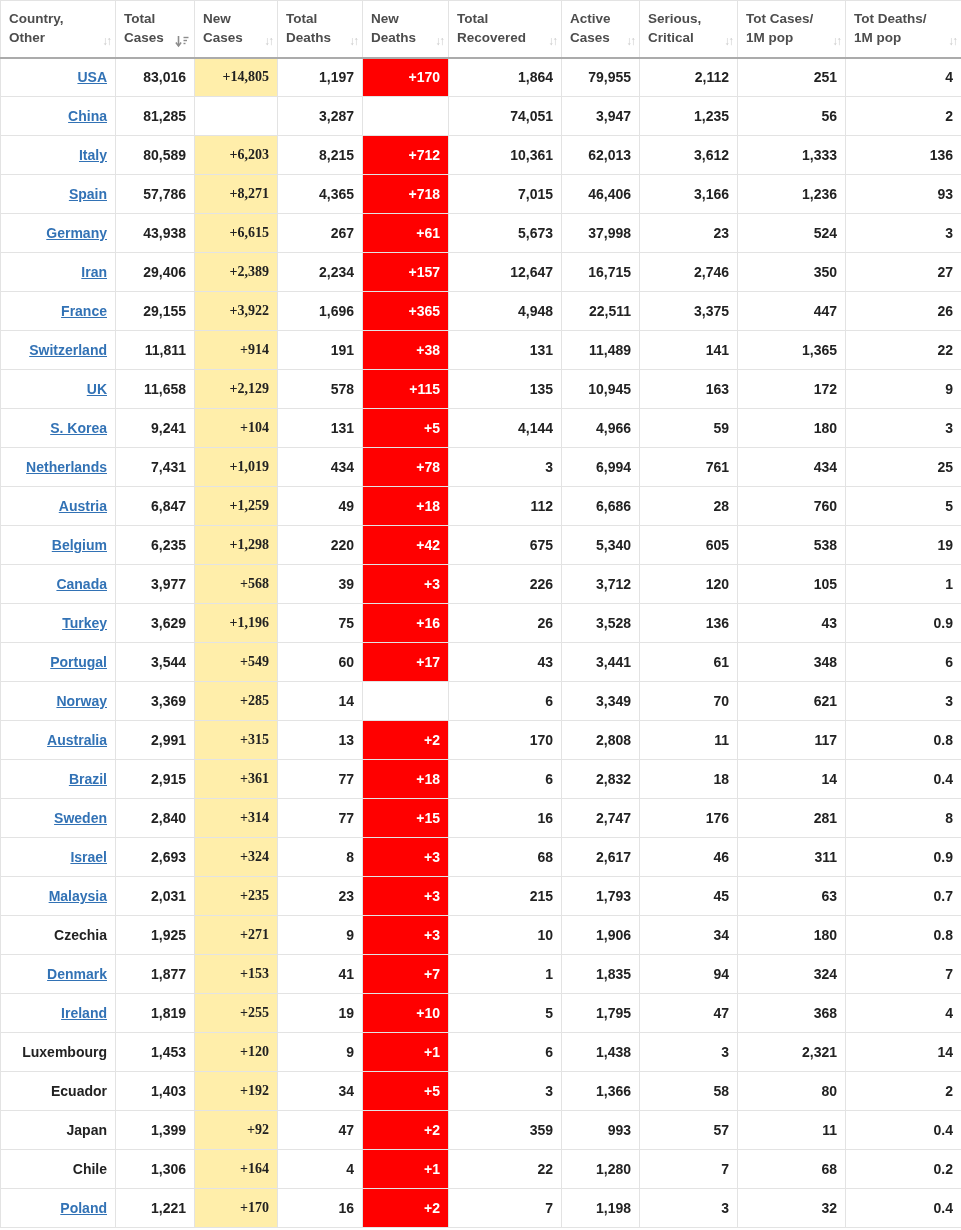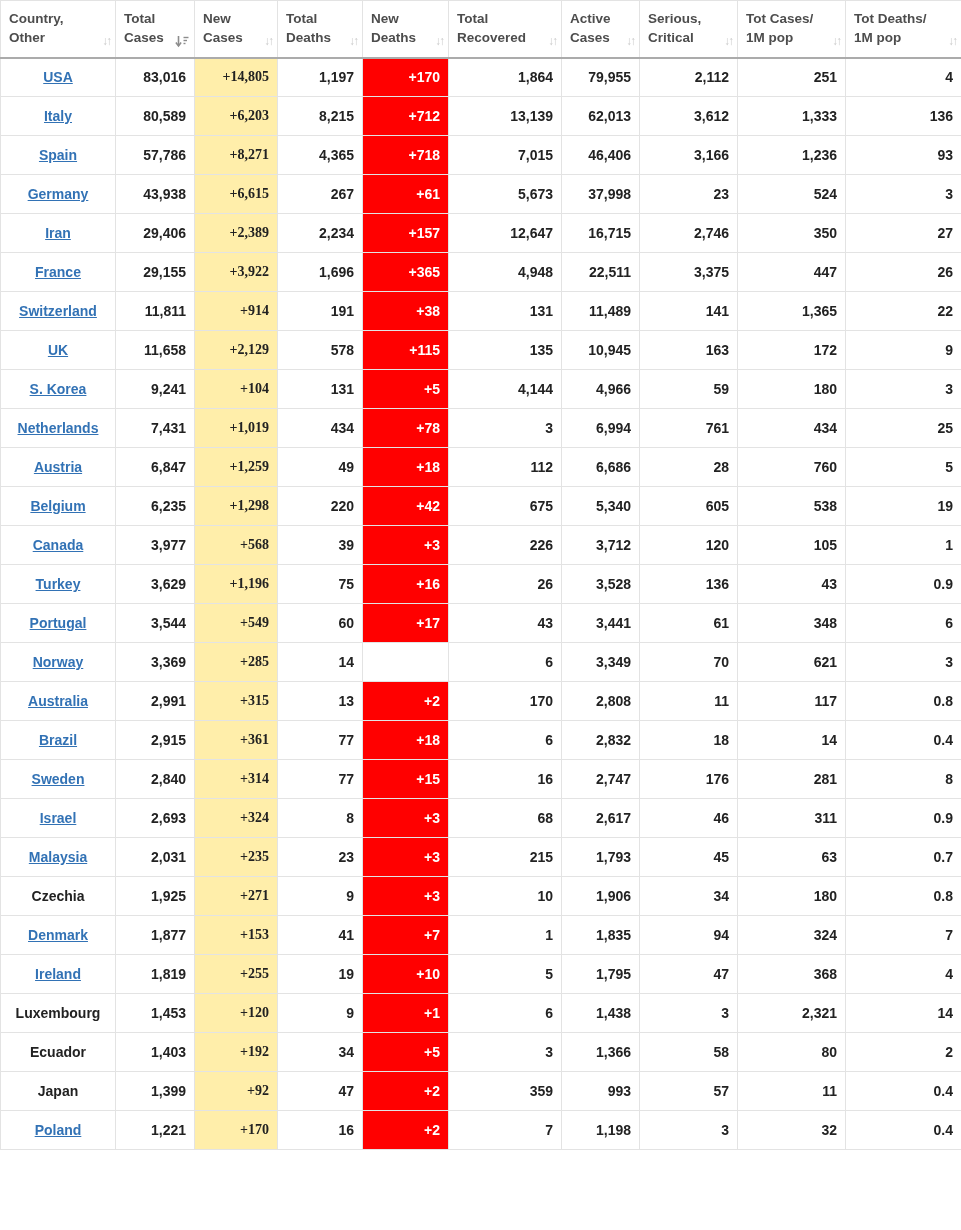--- a/index.html
+++ b/index.html
@@ -69,21 +69,21 @@
     border: 1px solid var(--border);
     padding: 2px 8px;
     font-size: 14px;
     font-weight: bold;
     color: var(--body-text);
     text-align: right;
     vertical-align: middle;
     white-space: nowrap;
     background: #fff;
   }
-  td.country-cell { text-align: center; }
+  td.country-cell { text-align: right; }
   a.country-link {
     color: var(--link);
     text-decoration: underline;
     font-weight: bold;
   }
   .country-plain { color: var(--body-text); font-weight: bold; }
   td.hl-yellow { background: var(--yellow); font-family: Liberation Serif, serif; }
   td.hl-red { background: var(--red); color: var(--red-text); }
 </style>
 </head>
@@ -175,26 +175,38 @@
         <td class="hl-yellow">+14,805</td>
         <td>1,197</td>
         <td class="hl-red">+170</td>
         <td>1,864</td>
         <td>79,955</td>
         <td>2,112</td>
         <td>251</td>
         <td>4</td>
       </tr>
       <tr>
+        <td class="country-cell"><a href="#" class="country-link">China</a></td>
+        <td>81,285</td>
+        <td></td>
+        <td>3,287</td>
+        <td></td>
+        <td>74,051</td>
+        <td>3,947</td>
+        <td>1,235</td>
+        <td>56</td>
+        <td>2</td>
+      </tr>
+      <tr>
         <td class="country-cell"><a href="#" class="country-link">Italy</a></td>
         <td>80,589</td>
         <td class="hl-yellow">+6,203</td>
         <td>8,215</td>
         <td class="hl-red">+712</td>
-        <td>13,139</td>
+        <td>10,361</td>
         <td>62,013</td>
         <td>3,612</td>
         <td>1,333</td>
         <td>136</td>
       </tr>
       <tr>
         <td class="country-cell"><a href="#" class="country-link">Spain</a></td>
         <td>57,786</td>
         <td class="hl-yellow">+8,271</td>
         <td>4,365</td>
@@ -487,20 +499,32 @@
         <td class="hl-yellow">+92</td>
         <td>47</td>
         <td class="hl-red">+2</td>
         <td>359</td>
         <td>993</td>
         <td>57</td>
         <td>11</td>
         <td>0.4</td>
       </tr>
       <tr>
+        <td class="country-cell"><span class="country-plain">Chile</span></td>
+        <td>1,306</td>
+        <td class="hl-yellow">+164</td>
+        <td>4</td>
+        <td class="hl-red">+1</td>
+        <td>22</td>
+        <td>1,280</td>
+        <td>7</td>
+        <td>68</td>
+        <td>0.2</td>
+      </tr>
+      <tr>
         <td class="country-cell"><a href="#" class="country-link">Poland</a></td>
         <td>1,221</td>
         <td class="hl-yellow">+170</td>
         <td>16</td>
         <td class="hl-red">+2</td>
         <td>7</td>
         <td>1,198</td>
         <td>3</td>
         <td>32</td>
         <td>0.4</td>

